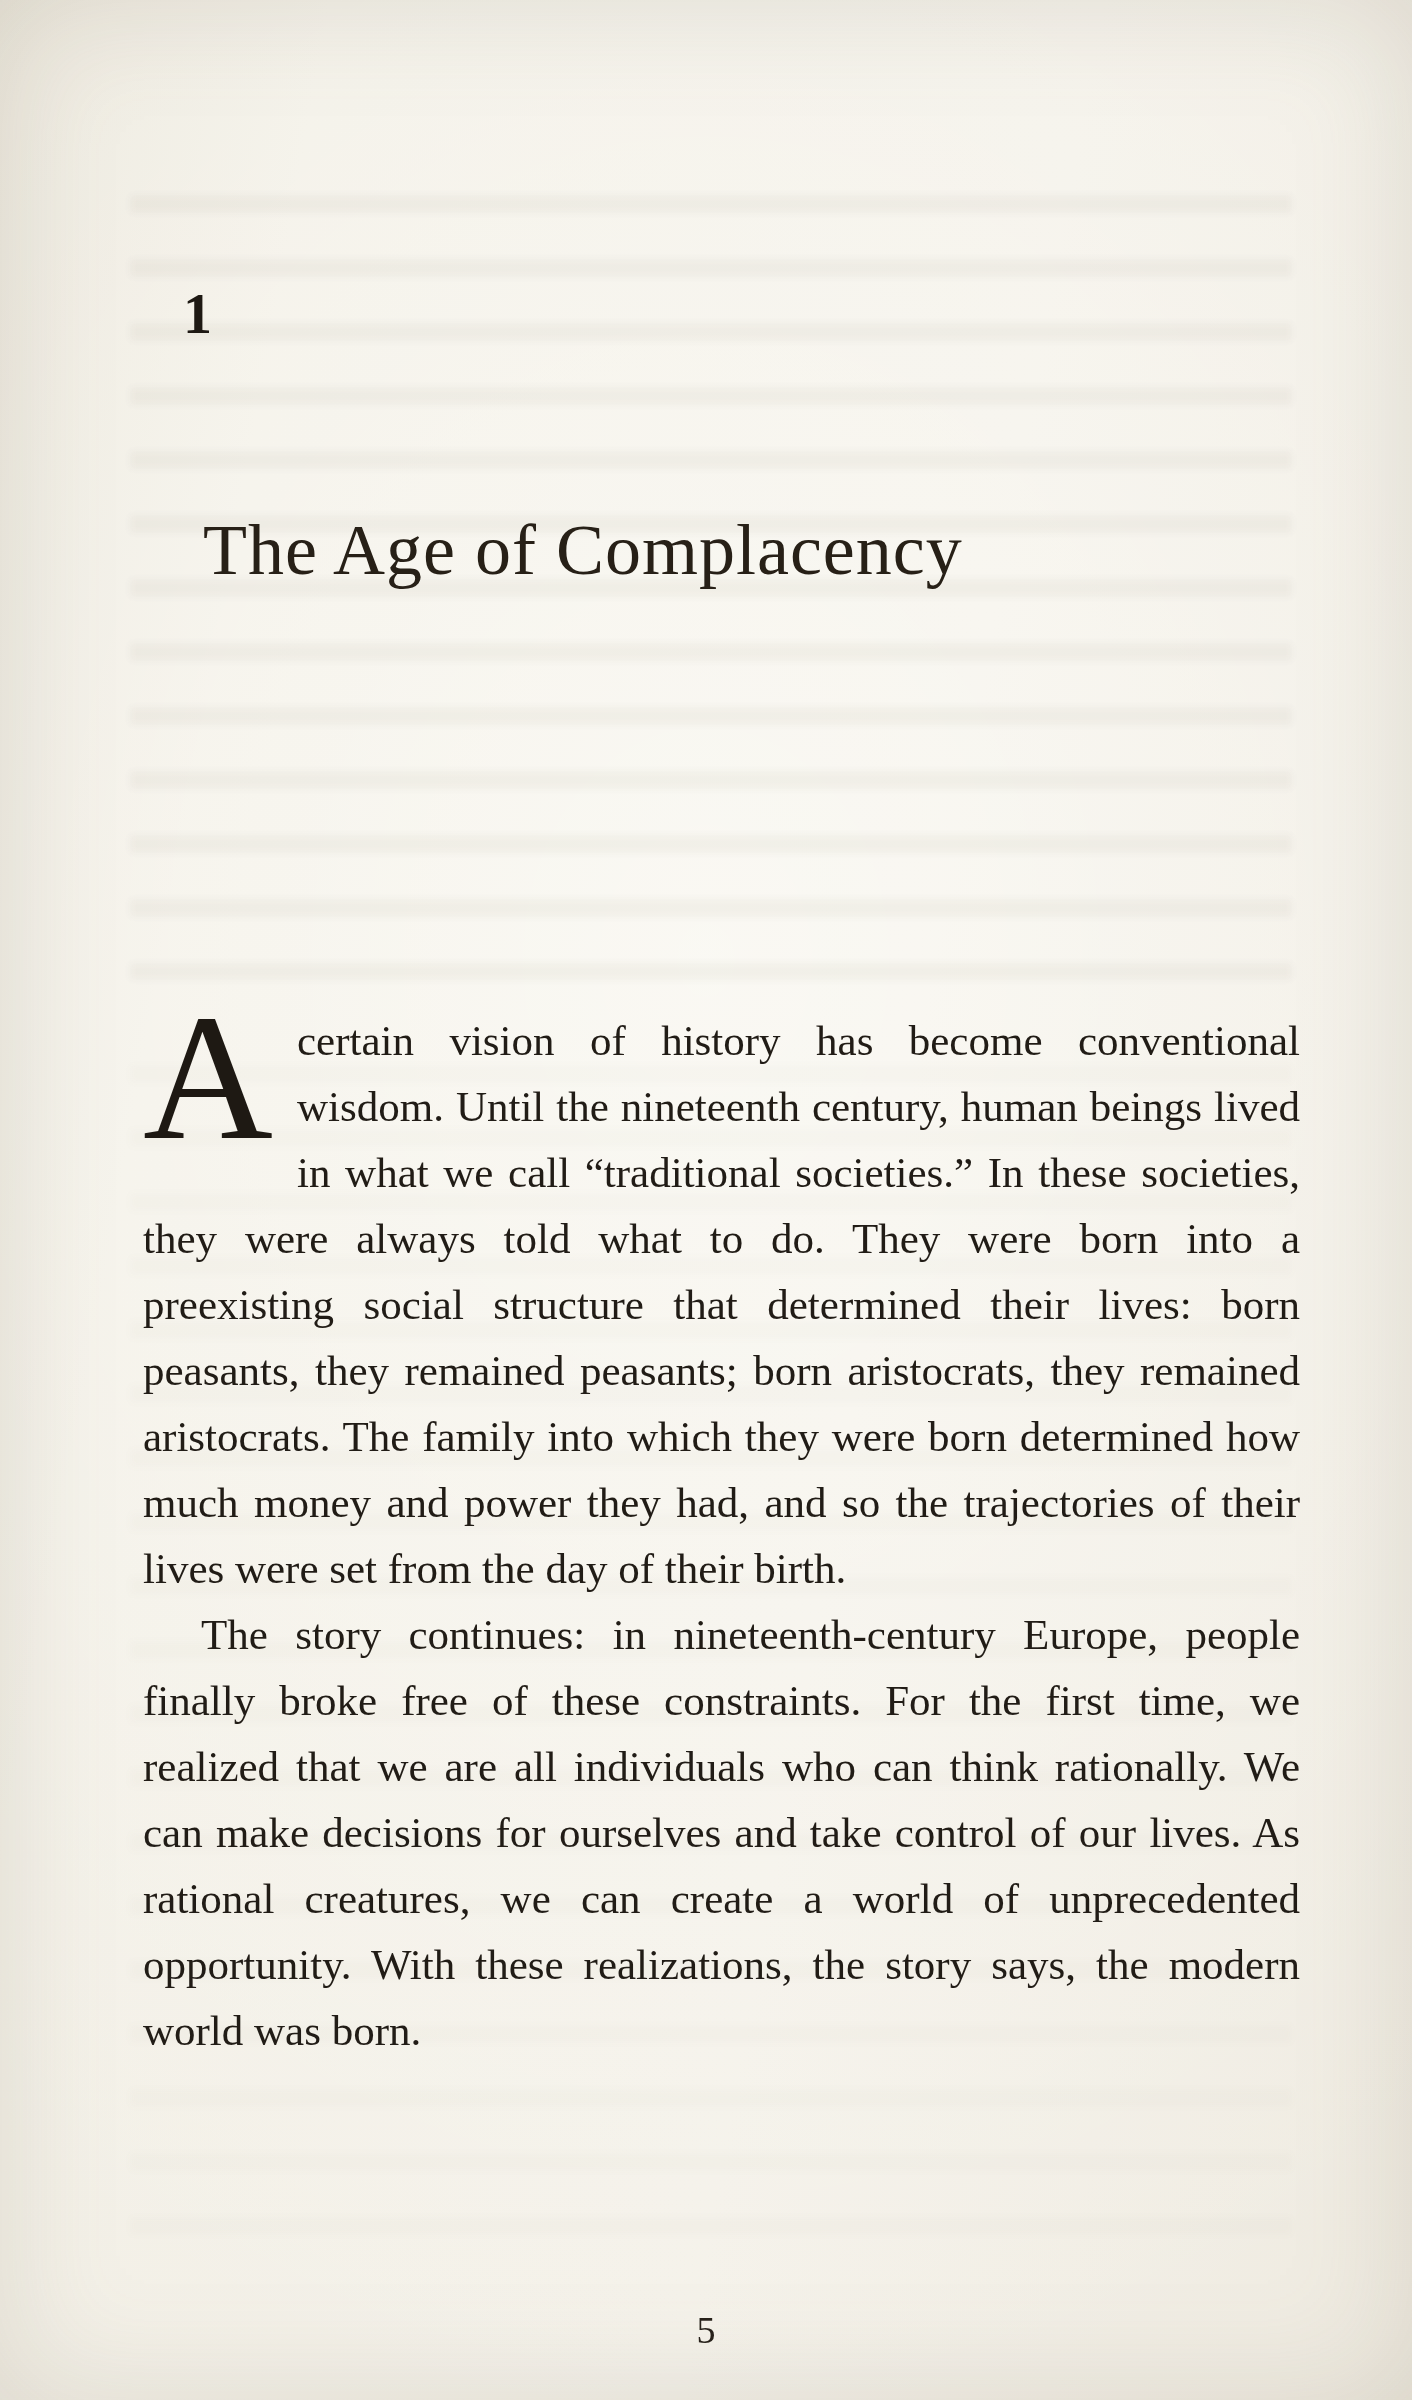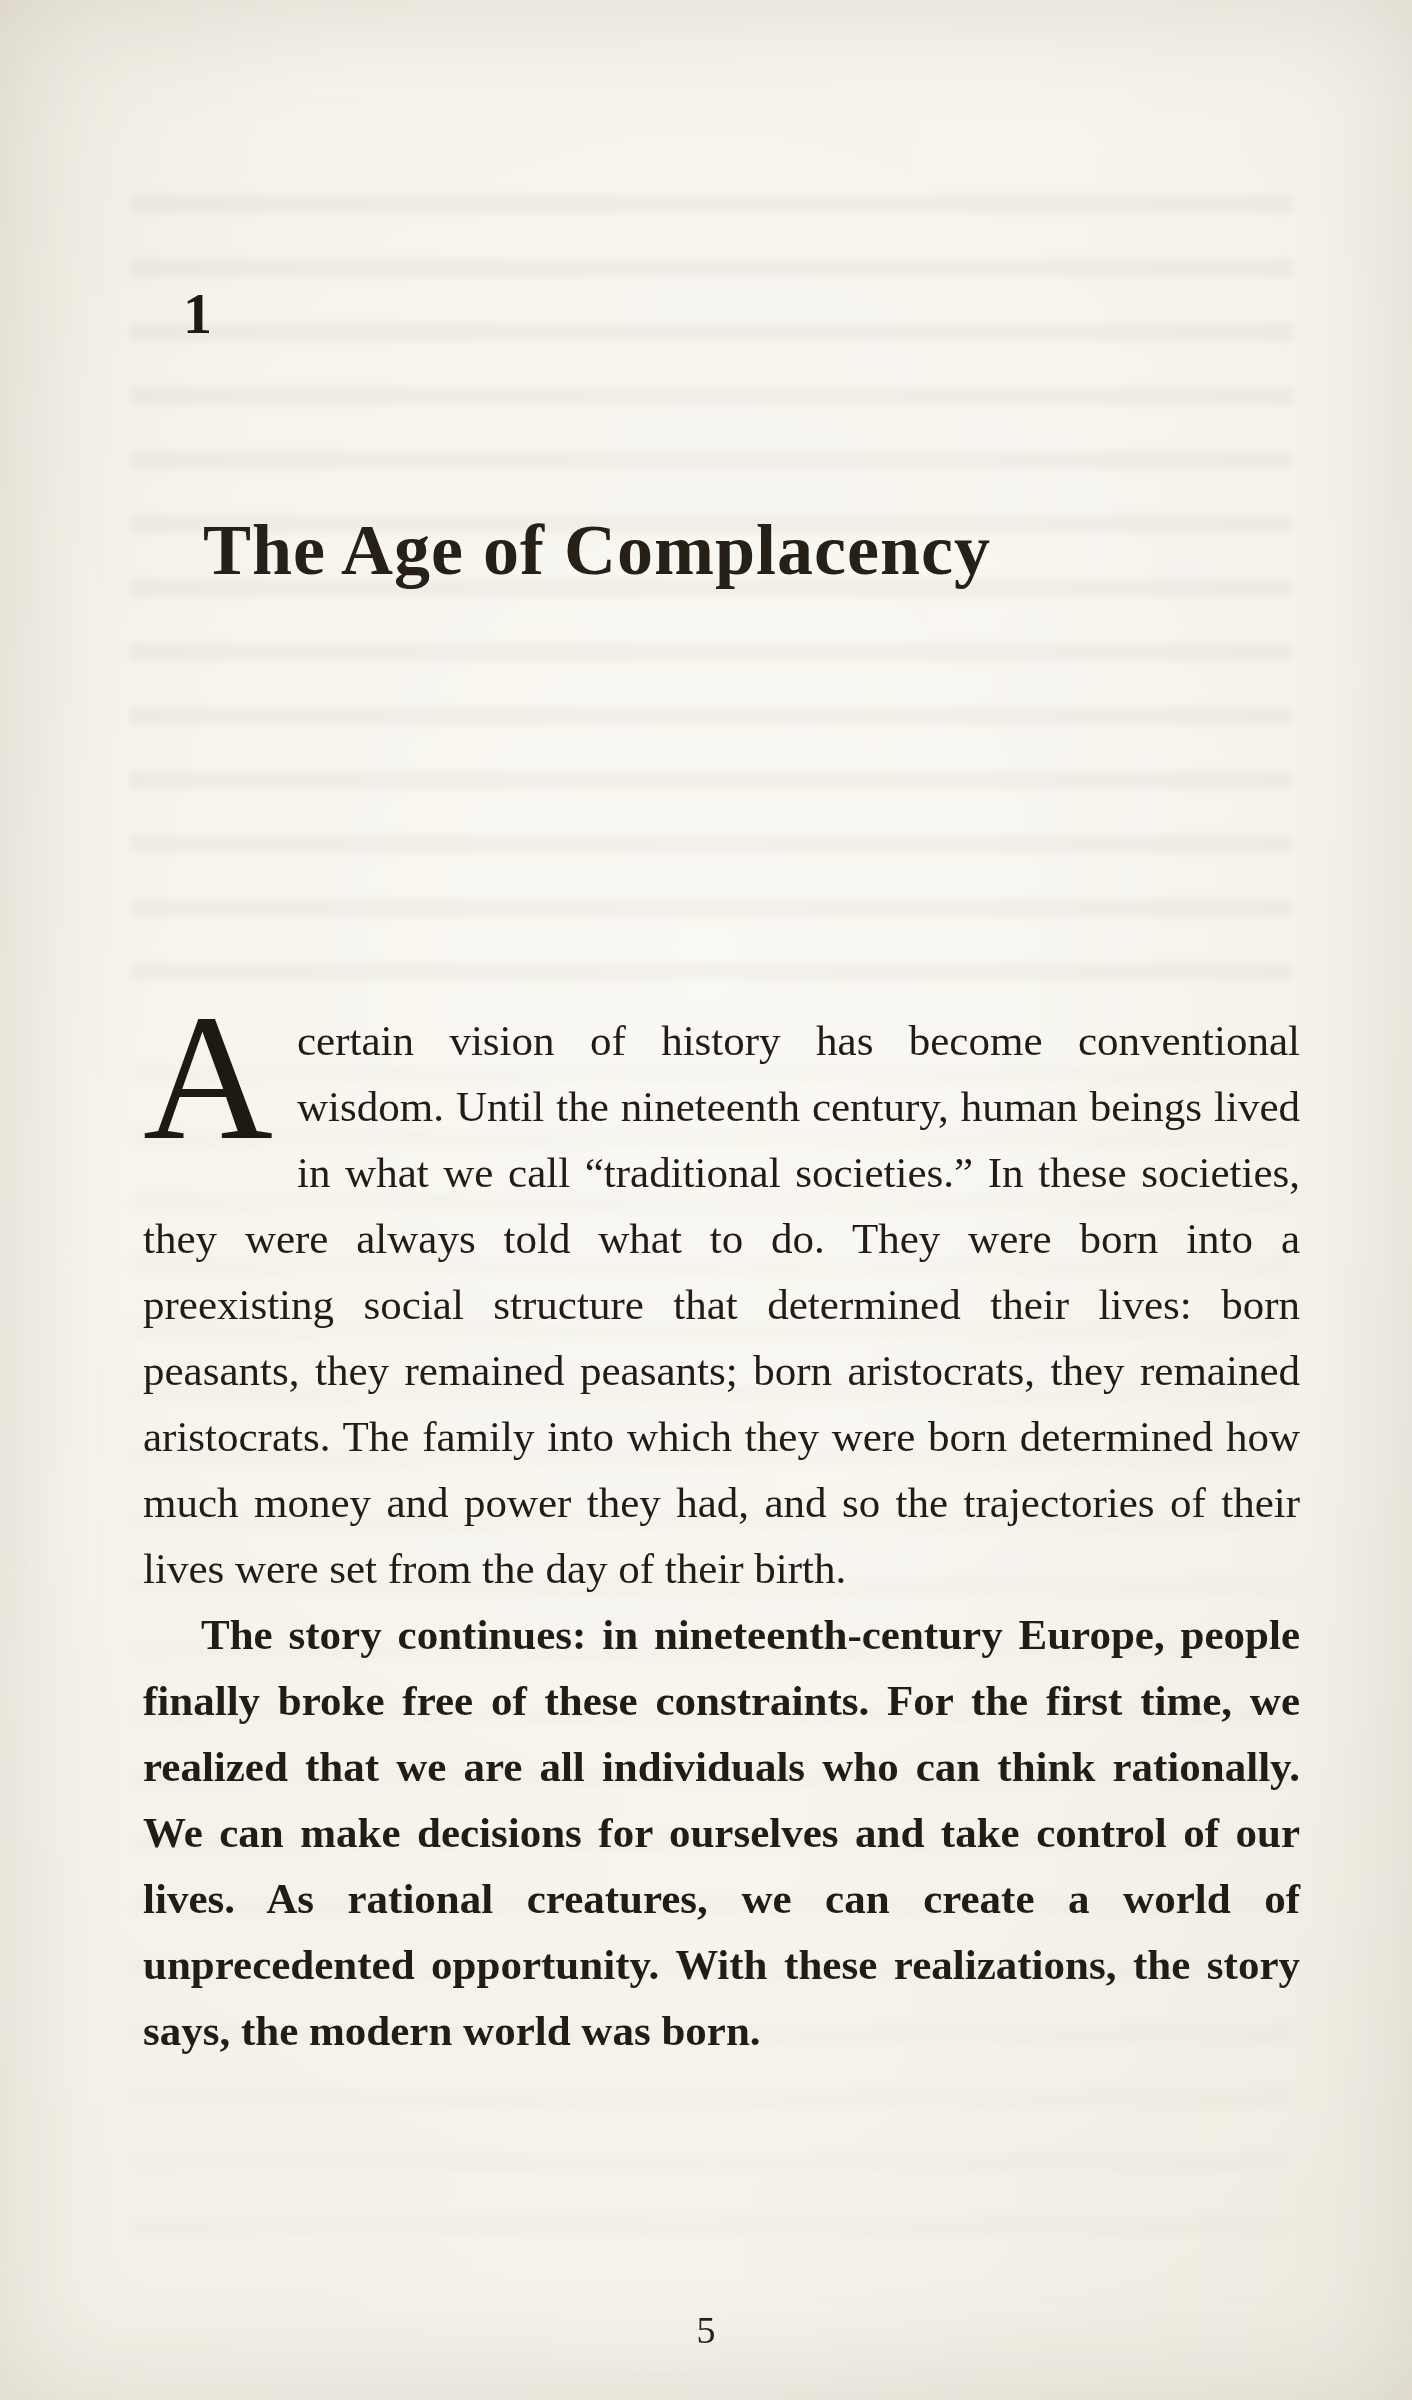--- a/index.html
+++ b/index.html
@@ -49,42 +49,41 @@
   .chapter-number {
     font-size: 58px;
     font-weight: 700;
     line-height: 1;
     margin: 0 0 0 40px;
     color: #1e1913;
   }
 
   .chapter-title {
     font-size: 72px;
-    font-weight: 700;
+    font-weight: 400;
     line-height: 1.1;
     margin: 168px 0 0 60px;
     letter-spacing: 1px;
     color: #272017;
   }
 
   .body-text {
     margin-top: 418px;
     font-size: 43px;
     line-height: 66px;
     text-align: justify;
     color: #211c16;
   }
 
   .body-text p {
     margin: 0;
   }
 
   .para-indent {
     text-indent: 58px;
-    font-weight: bold;
   }
 
   .dropcap {
     float: left;
     font-size: 180px;
     line-height: 132px;
     height: 132px;
     margin: 4px 24px 0 0;
     color: #1e1913;
   }

